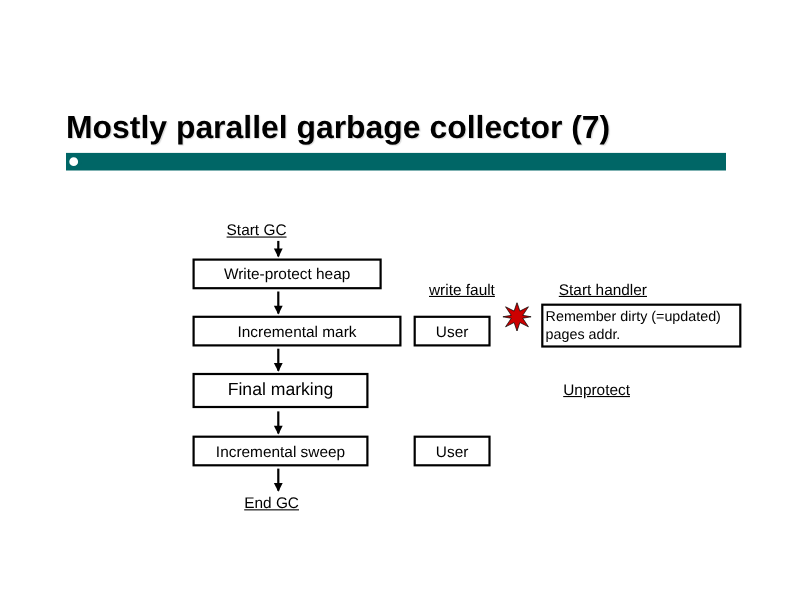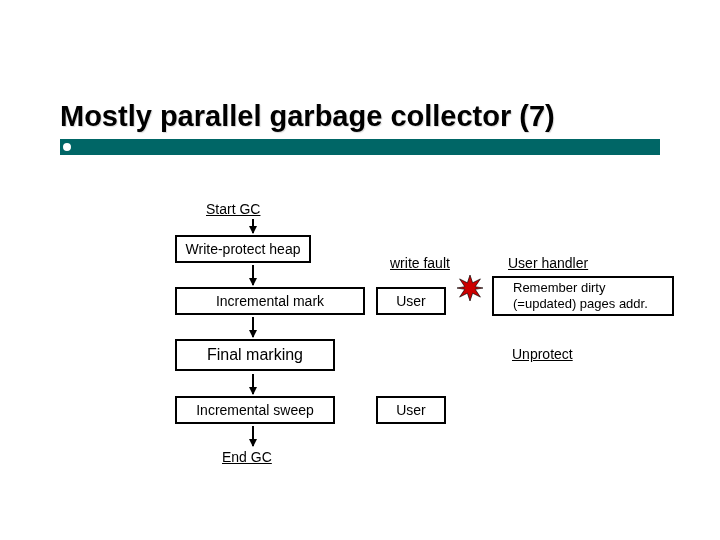--- a/index.html
+++ b/index.html
@@ -14,36 +14,36 @@
   .lbl { position: absolute; font-size: 14px; color: #000; text-decoration: underline; }
   
   .arrow { position: absolute; width: 2px; background: #000; }
   .arrow::after { content: ""; position: absolute; bottom: -1px; left: -3px; border-left: 4px solid transparent; border-right: 4px solid transparent; border-top: 8px solid #000; }
 
   .starburst { position: absolute; width: 26px; height: 26px; }
   .starburst svg { width: 100%; height: 100%; }
 
   #start-gc { left: 206px; top: 201px; font-weight: normal; }
   #arr1 { left: 252px; top: 219px; height: 14px; }
-  #write-protect { left: 175px; top: 235px; width: 136px; height: 28px; }
+  #write-protect { left: 175px; top: 235px; width: 172px; height: 28px; }
   #arr2 { left: 252px; top: 265px; height: 20px; }
   #incremental-mark { left: 175px; top: 287px; width: 190px; height: 28px; }
   #arr3 { left: 252px; top: 317px; height: 20px; }
   #final-marking { left: 175px; top: 339px; width: 160px; height: 32px; font-size: 16px; }
   #arr4 { left: 252px; top: 374px; height: 20px; }
   #incremental-sweep { left: 175px; top: 396px; width: 160px; height: 28px; }
   #arr5 { left: 252px; top: 426px; height: 20px; }
   #end-gc { left: 222px; top: 449px; }
 
   #user1 { left: 376px; top: 287px; width: 70px; height: 28px; }
   #user2 { left: 376px; top: 396px; width: 70px; height: 28px; }
 
   #write-fault { left: 390px; top: 255px; }
   #trap-handler { left: 508px; top: 255px; }
-  #remember { left: 492px; top: 276px; width: 182px; height: 40px; font-size: 13px; text-align: left; padding: 4px 19px; justify-content: flex-start; line-height: 1.2; }
+  #remember { left: 492px; top: 276px; width: 182px; height: 40px; font-size: 13px; text-align: left; padding: 4px 2px; justify-content: flex-start; line-height: 1.2; }
   #unprotect { left: 512px; top: 346px; }
 
   #star { left: 457px; top: 275px; }
 </style>
 </head>
 <body>
 
 <div class="title-wrap">
   <div class="title">Mostly parallel garbage collector (7)</div>
   <div class="underline"></div>
@@ -59,21 +59,21 @@
 <div id="final-marking" class="box">Final marking</div>
 <div id="arr4" class="arrow"></div>
 <div id="incremental-sweep" class="box">Incremental sweep</div>
 <div id="arr5" class="arrow"></div>
 <div id="end-gc" class="lbl">End GC</div>
 
 <div id="user1" class="box">User</div>
 <div id="user2" class="box">User</div>
 
 <div id="write-fault" class="lbl">write fault</div>
-<div id="trap-handler" class="lbl">User handler</div>
+<div id="trap-handler" class="lbl">Start handler</div>
 <div id="remember" class="box">Remember dirty (=updated) pages addr.</div>
 <div id="unprotect" class="lbl">Unprotect</div>
 
 <div id="star" class="starburst">
   <svg viewBox="0 0 40 40">
       <polygon points="20,0 24,12 36,6 28,18 40,20 28,22 36,34 24,28 20,40 16,28 4,34 12,22 0,20 12,18 4,6 16,12" fill="#cc0000" stroke="#000" stroke-width="1"></polygon>
     </svg>
 </div>
 
 </body></html>

